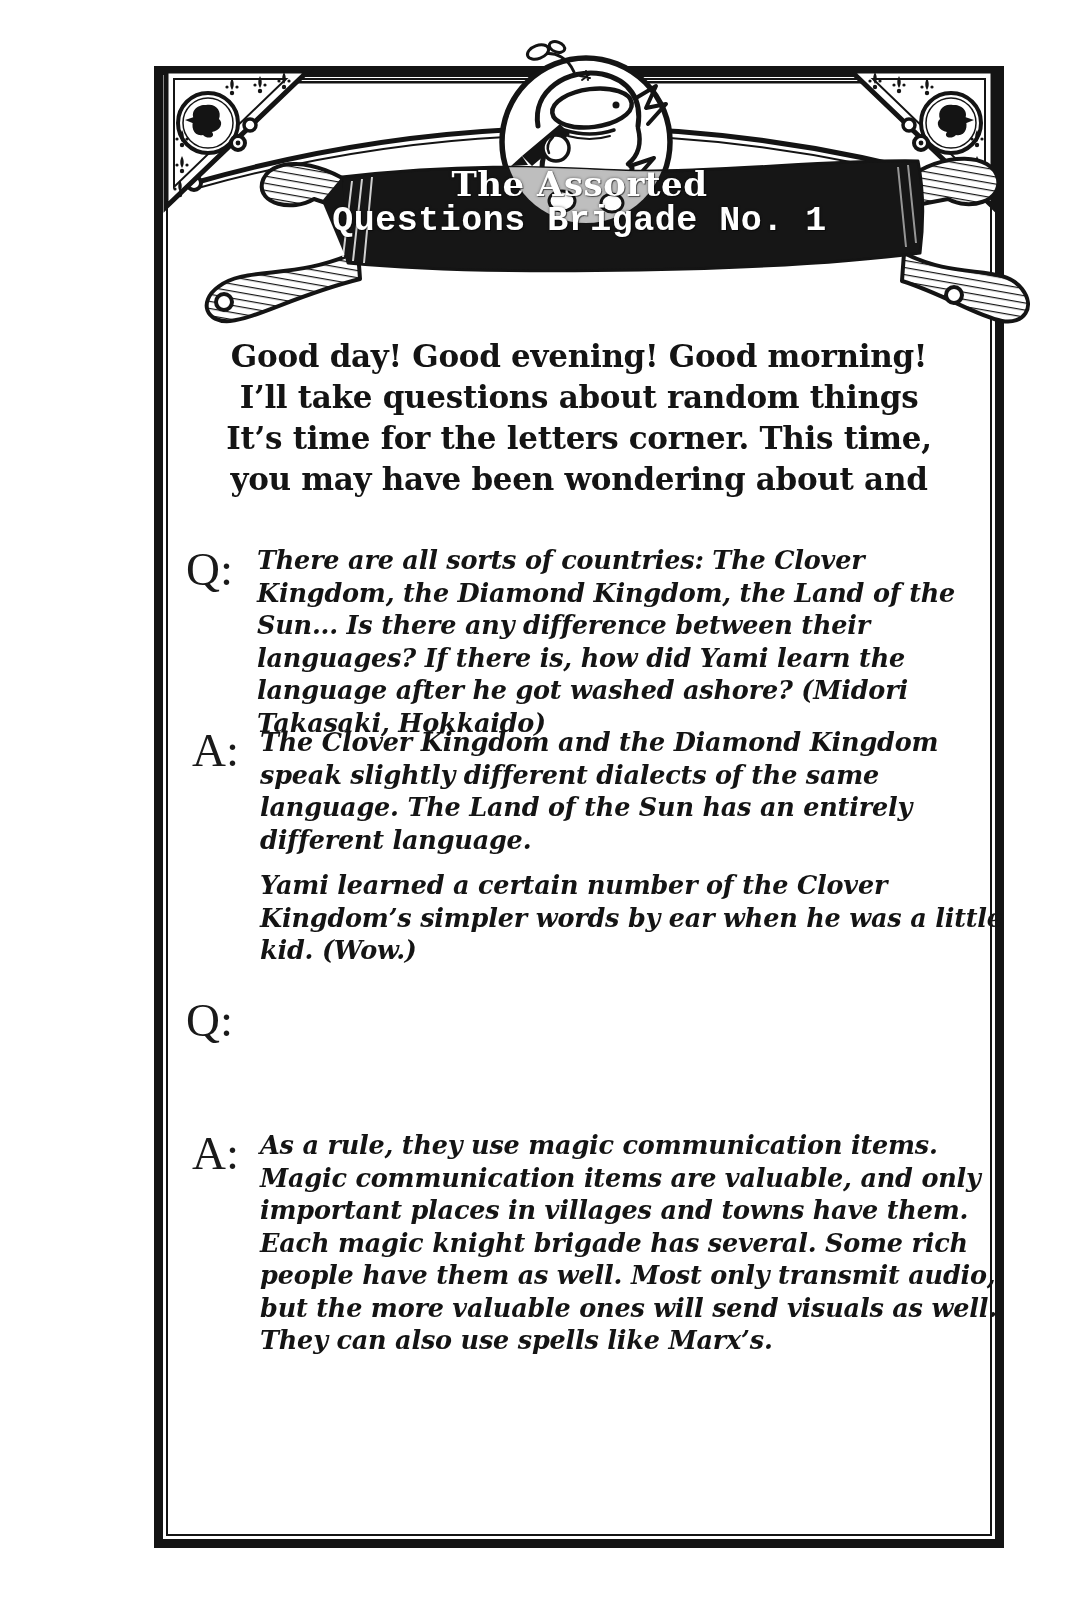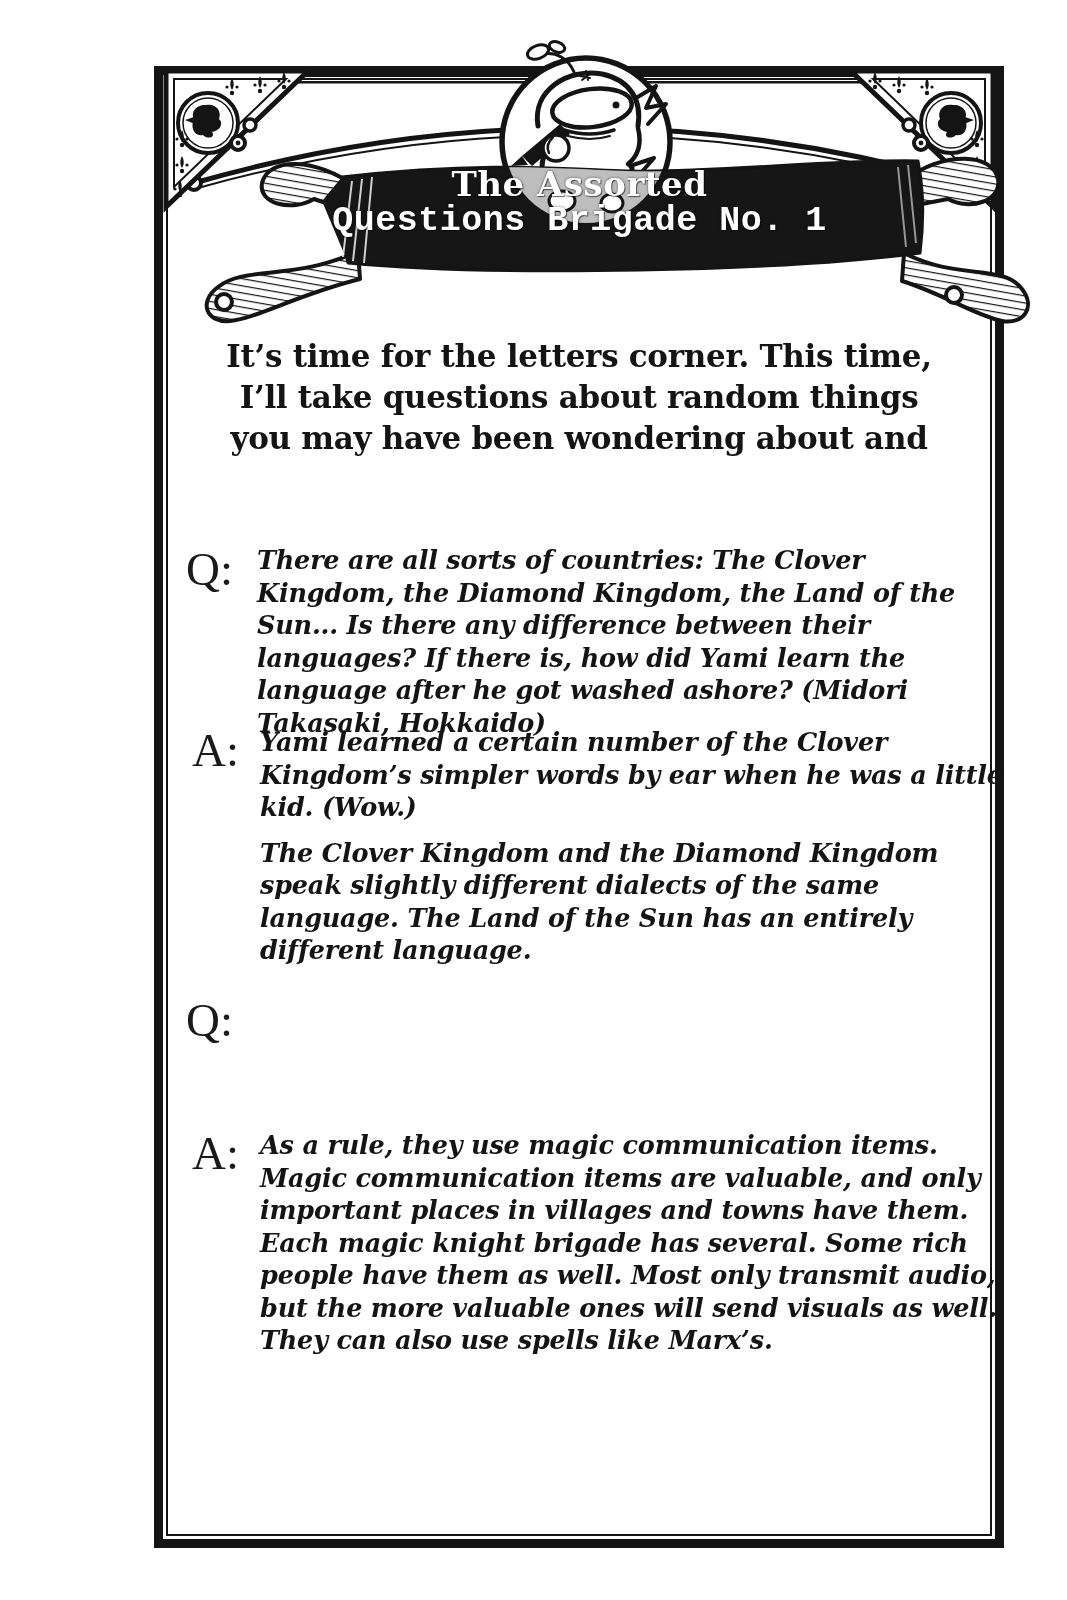--- a/index.html
+++ b/index.html
@@ -147,34 +147,35 @@
       </g>
     </g>
   </svg>
 
   <div class="banner-text">
     <div class="banner-line1">The Assorted</div>
     <div class="banner-line2">Questions Brigade No. 1</div>
   </div>
 
   <div class="intro">
+    <div>Good day! Good evening! Good morning!</div>
+    <div>I’ll take questions about random things</div>
     <div>It’s time for the letters corner. This time,</div>
-    <div>I’ll take questions about random things</div>
     <div>you may have been wondering about and</div>
   </div>
 
   <div class="qa-label" style="left:140px; top:546px;">Q:</div>
   <div class="qa-text" style="left:211px; top:544px;">
     <p>There are all sorts of countries: The Clover Kingdom, the Diamond Kingdom, the Land of the Sun... Is there any difference between their languages? If there is, how did Yami learn the language after he got washed ashore? (Midori Takasaki, Hokkaido)</p>
   </div>
 
   <div class="qa-label" style="left:146px; top:727px;">A:</div>
   <div class="qa-text" style="left:214px; top:726px;">
+    <p>The Clover Kingdom and the Diamond Kingdom speak slightly different dialects of the same language. The Land of the Sun has an entirely different language.</p>
     <p>Yami learned a certain number of the Clover Kingdom’s simpler words by ear when he was a little kid. (Wow.)</p>
-    <p>The Clover Kingdom and the Diamond Kingdom speak slightly different dialects of the same language. The Land of the Sun has an entirely different language.</p>
   </div>
 
   <div class="qa-label" style="left:140px; top:997px;">Q:</div>
 
   <div class="qa-label" style="left:146px; top:1130px;">A:</div>
   <div class="qa-text" style="left:214px; top:1129px;">
     <p>As a rule, they use magic communication items. Magic communication items are valuable, and only important places in villages and towns have them. Each magic knight brigade has several. Some rich people have them as well. Most only transmit audio, but the more valuable ones will send visuals as well. They can also use spells like Marx’s.</p>
   </div>
 
 </div>

